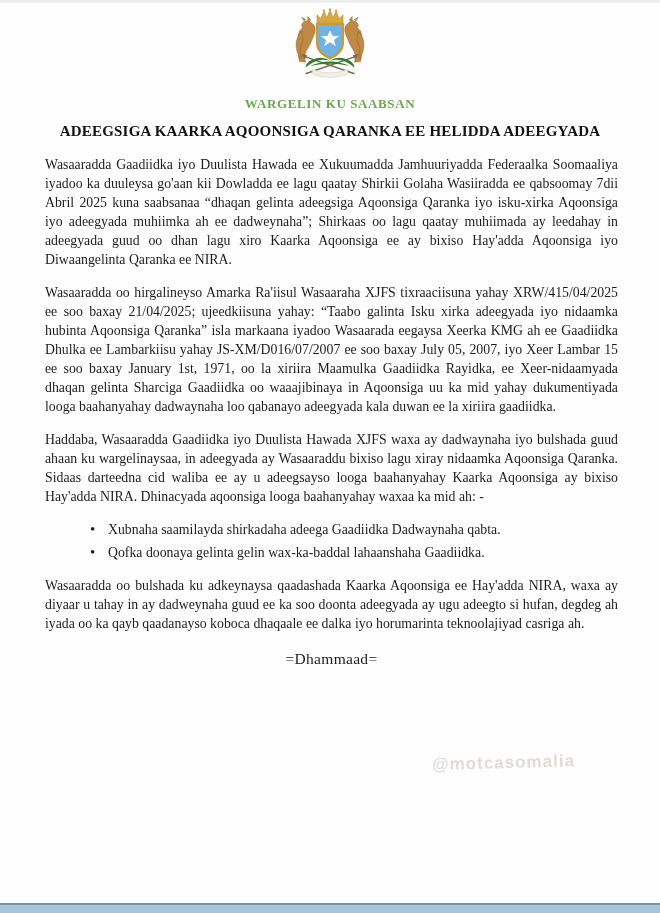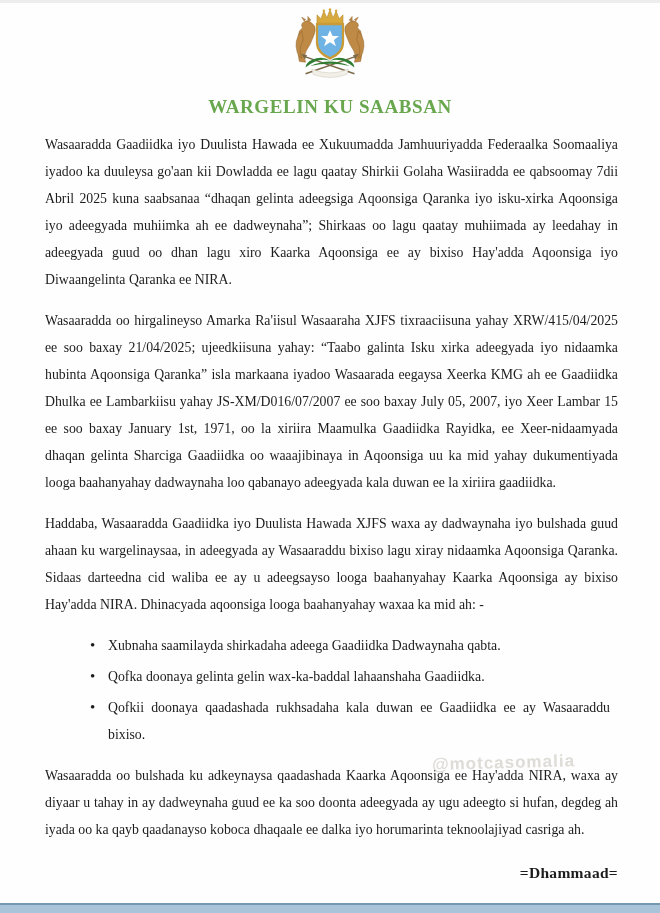--- a/index.html
+++ b/index.html
@@ -27,37 +27,37 @@
   }
   .emblem {
     width: 108px; height: 84px;
     margin: 8px auto 0 auto;
     display: flex; justify-content: center;
   }
   .notice {
     margin-top: 4px;
     text-align: center;
     font-weight: bold;
-    font-size: 19px;
+    font-size: 13px;
     letter-spacing: 0.6px;
     color: #69a74e;
   }
   .title {
     margin-top: 9px;
     text-align: center;
     font-weight: bold;
     font-size: 15px;
     line-height: 21px;
     letter-spacing: 0.2px;
     color: #111;
   }
   .content {
     margin: 13px 42px 0 45px;
     font-size: 13.8px;
-    line-height: 27px;
+    line-height: 19px;
     text-align: justify;
   }
   .content p { margin: 0 0 14px 0; }
   ul.req-list {
     list-style: none;
     margin: 0 8px 14px 0;
     padding: 0 0 0 45px;
   }
   ul.req-list li {
     position: relative;
@@ -65,22 +65,22 @@
     margin-bottom: 4px;
     text-align: justify;
   }
   ul.req-list li::before {
     content: "\2022";
     position: absolute; left: 0; top: 0;
     font-size: 15px;
   }
   .end-marker {
     margin-top: 16px;
-    text-align: right;
-    font-weight: bold;
+    text-align: center;
+    font-weight: normal;
     font-size: 15.5px;
     letter-spacing: 0.3px;
   }
   .watermark {
     position: absolute;
     left: 432px; top: 752px;
     width: 230px;
     font-family: "Liberation Sans", sans-serif;
     font-weight: bold;
     font-size: 17px;
@@ -134,31 +134,31 @@
 
       <path d="M53 21 H87 V45 Q87 59 70 66 Q53 59 53 45 Z" fill="#6fb3e4" stroke="#c99a36" stroke-width="3"></path>
 
       <polygon points="70,29 73.4,36.8 81.8,36.8 75.1,41.9 77.7,50 70,45 62.3,50 64.9,41.9 58.2,36.8 66.6,36.8" fill="#ffffff"></polygon>
     </svg>
   </div>
 
   <div class="notice">WARGELIN KU SAABSAN</div>
 
   <div class="title">
+    <div>ADEEGSIGA KAARKA AQOONSIGA QARANKA EE HELIDDA ADEEGYADA</div>
   </div>
 
   <div class="content">
     <p>Wasaaradda Gaadiidka iyo Duulista Hawada ee Xukuumadda Jamhuuriyadda Federaalka Soomaaliya iyadoo ka duuleysa go'aan kii Dowladda ee lagu qaatay Shirkii Golaha Wasiiradda ee qabsoomay 7dii Abril 2025 kuna saabsanaa “dhaqan gelinta adeegsiga Aqoonsiga Qaranka iyo isku-xirka Aqoonsiga iyo adeegyada muhiimka ah ee dadweynaha”; Shirkaas oo lagu qaatay muhiimada ay leedahay in adeegyada guud oo dhan lagu xiro Kaarka Aqoonsiga ee ay bixiso Hay'adda Aqoonsiga iyo Diwaangelinta Qaranka ee NIRA.</p>
     <p>Wasaaradda oo hirgalineyso Amarka Ra'iisul Wasaaraha XJFS tixraaciisuna yahay XRW/415/04/2025 ee soo baxay 21/04/2025; ujeedkiisuna yahay: “Taabo galinta Isku xirka adeegyada iyo nidaamka hubinta Aqoonsiga Qaranka” isla markaana iyadoo Wasaarada eegaysa Xeerka KMG ah ee Gaadiidka Dhulka ee Lambarkiisu yahay JS-XM/D016/07/2007 ee soo baxay July 05, 2007, iyo Xeer Lambar 15 ee soo baxay January 1st, 1971, oo la xiriira Maamulka Gaadiidka Rayidka, ee Xeer-nidaamyada dhaqan gelinta Sharciga Gaadiidka oo waaajibinaya in Aqoonsiga uu ka mid yahay dukumentiyada looga baahanyahay dadwaynaha loo qabanayo adeegyada kala duwan ee la xiriira gaadiidka.</p>
     <p>Haddaba, Wasaaradda Gaadiidka iyo Duulista Hawada XJFS waxa ay dadwaynaha iyo bulshada guud ahaan ku wargelinaysaa, in adeegyada ay Wasaaraddu bixiso lagu xiray nidaamka Aqoonsiga Qaranka. Sidaas darteedna cid waliba ee ay u adeegsayso looga baahanyahay Kaarka Aqoonsiga ay bixiso Hay'adda NIRA. Dhinacyada aqoonsiga looga baahanyahay waxaa ka mid ah: -</p>
 
     <ul class="req-list">
       <li>Xubnaha saamilayda shirkadaha adeega Gaadiidka Dadwaynaha qabta.</li>
       <li>Qofka doonaya gelinta gelin wax-ka-baddal lahaanshaha Gaadiidka.</li>
-      <li>Qofkii doonaya qaadashada rukhsadaha kala duwan ee Gaadiidka ee ay Wasaaraddu bixiso.</li>
     </ul>
 
     <p>Wasaaradda oo bulshada ku adkeynaysa qaadashada Kaarka Aqoonsiga ee Hay'adda NIRA, waxa ay diyaar u tahay in ay dadweynaha guud ee ka soo doonta adeegyada ay ugu adeegto si hufan, degdeg ah iyada oo ka qayb qaadanayso koboca dhaqaale ee dalka iyo horumarinta teknoolajiyad casriga ah.</p>
 
     <div class="end-marker">=Dhammaad=</div>
   </div>
 
   <div class="watermark">@motcasomalia</div>
 
   <div class="bottom-bar"></div>

